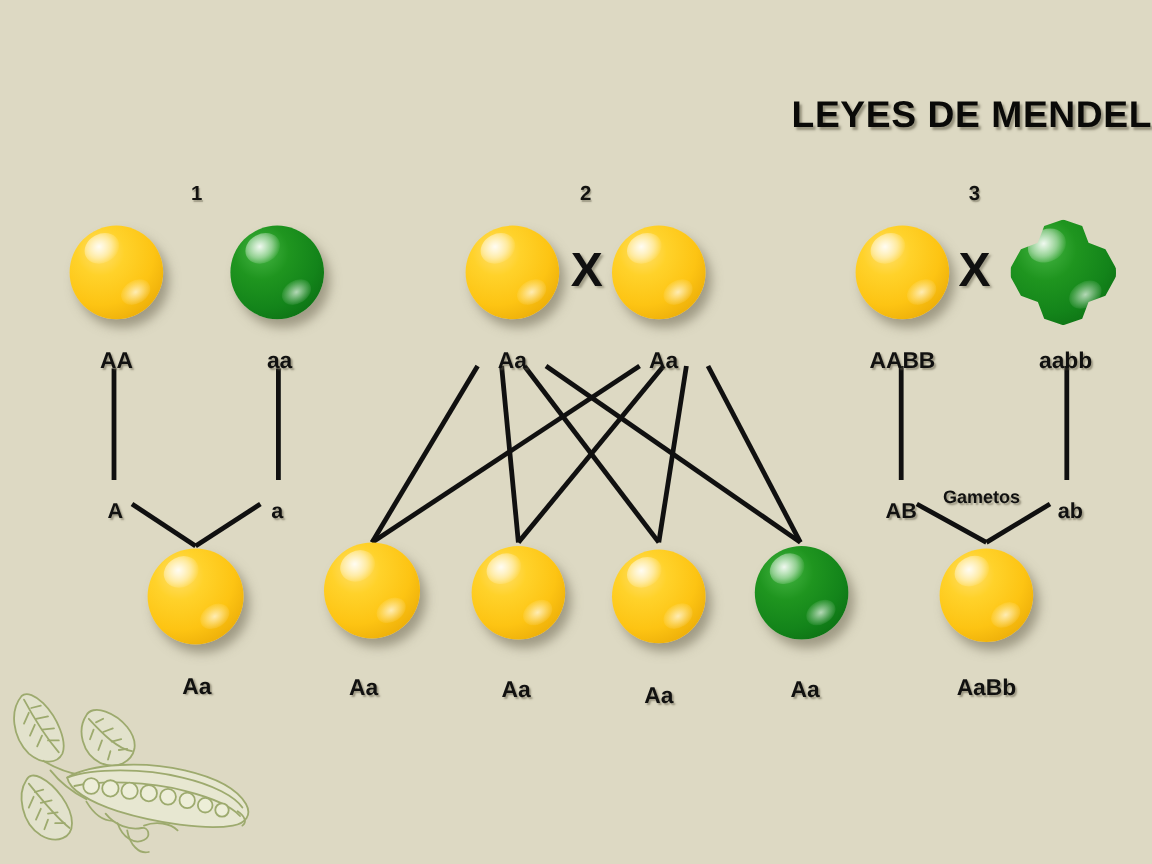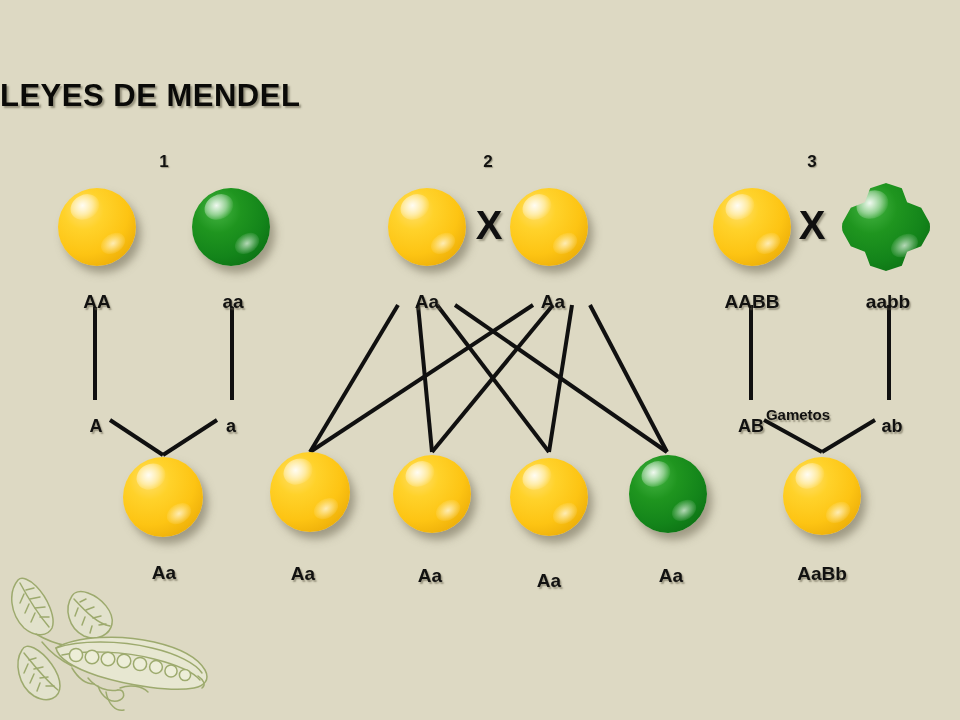--- a/index.html
+++ b/index.html
@@ -16,21 +16,21 @@
     overflow: hidden;
     font-family: "Liberation Sans", sans-serif;
   }
 
   
   #title {
     position: absolute;
     left: 0;
     top: 78px;
     width: 960px;
-    text-align: left;
+    text-align: right;
     font-size: 31px;
     font-weight: bold;
     letter-spacing: 0.5px;
     color: #0a0a08;
     text-shadow: 2px 2px 2px rgba(90,85,65,0.55);
   }
 
   
   .group-num {
     position: absolute;
@@ -229,21 +229,21 @@
 
   <div class="pea yellow" style="left:713px; top:188px; width:78px; height:78px;"></div>
   <div class="glabel" style="left:752px; top:275px;">AABB</div>
 
   <div class="cross-x" style="left:812px; top:203px;">X</div>
 
   <div class="pea green wrinkled" style="left:842px; top:183px; width:88px; height:88px;"></div>
   <div class="glabel" style="left:888px; top:275px;">aabb</div>
 
   <div class="glabel small" style="left:751px; top:400px;">AB</div>
-  <div class="glabel gametos" style="left:798px; top:390px;">Gametos</div>
+  <div class="glabel gametos" style="left:818px; top:390px;">Gametos</div>
   <div class="glabel small" style="left:892px; top:400px;">ab</div>
 
   <div class="pea yellow" style="left:783px; top:457px; width:78px; height:78px;"></div>
   <div class="glabel" style="left:822px; top:547px;">AaBb</div>
 
   <svg id="pea-plant" viewBox="0 0 225 164" width="225" height="164">
     <g fill="none" stroke="#9aa86a" stroke-width="1.5" stroke-linecap="round" stroke-linejoin="round">
 
       <path d="M16,24 C6,36 8,58 22,72 C34,82 46,80 50,72 C54,62 46,42 34,30 C28,24 20,20 16,24 Z" fill="#e3e3cd"></path>
       <path d="M18,27 C26,42 36,58 47,71"></path>

